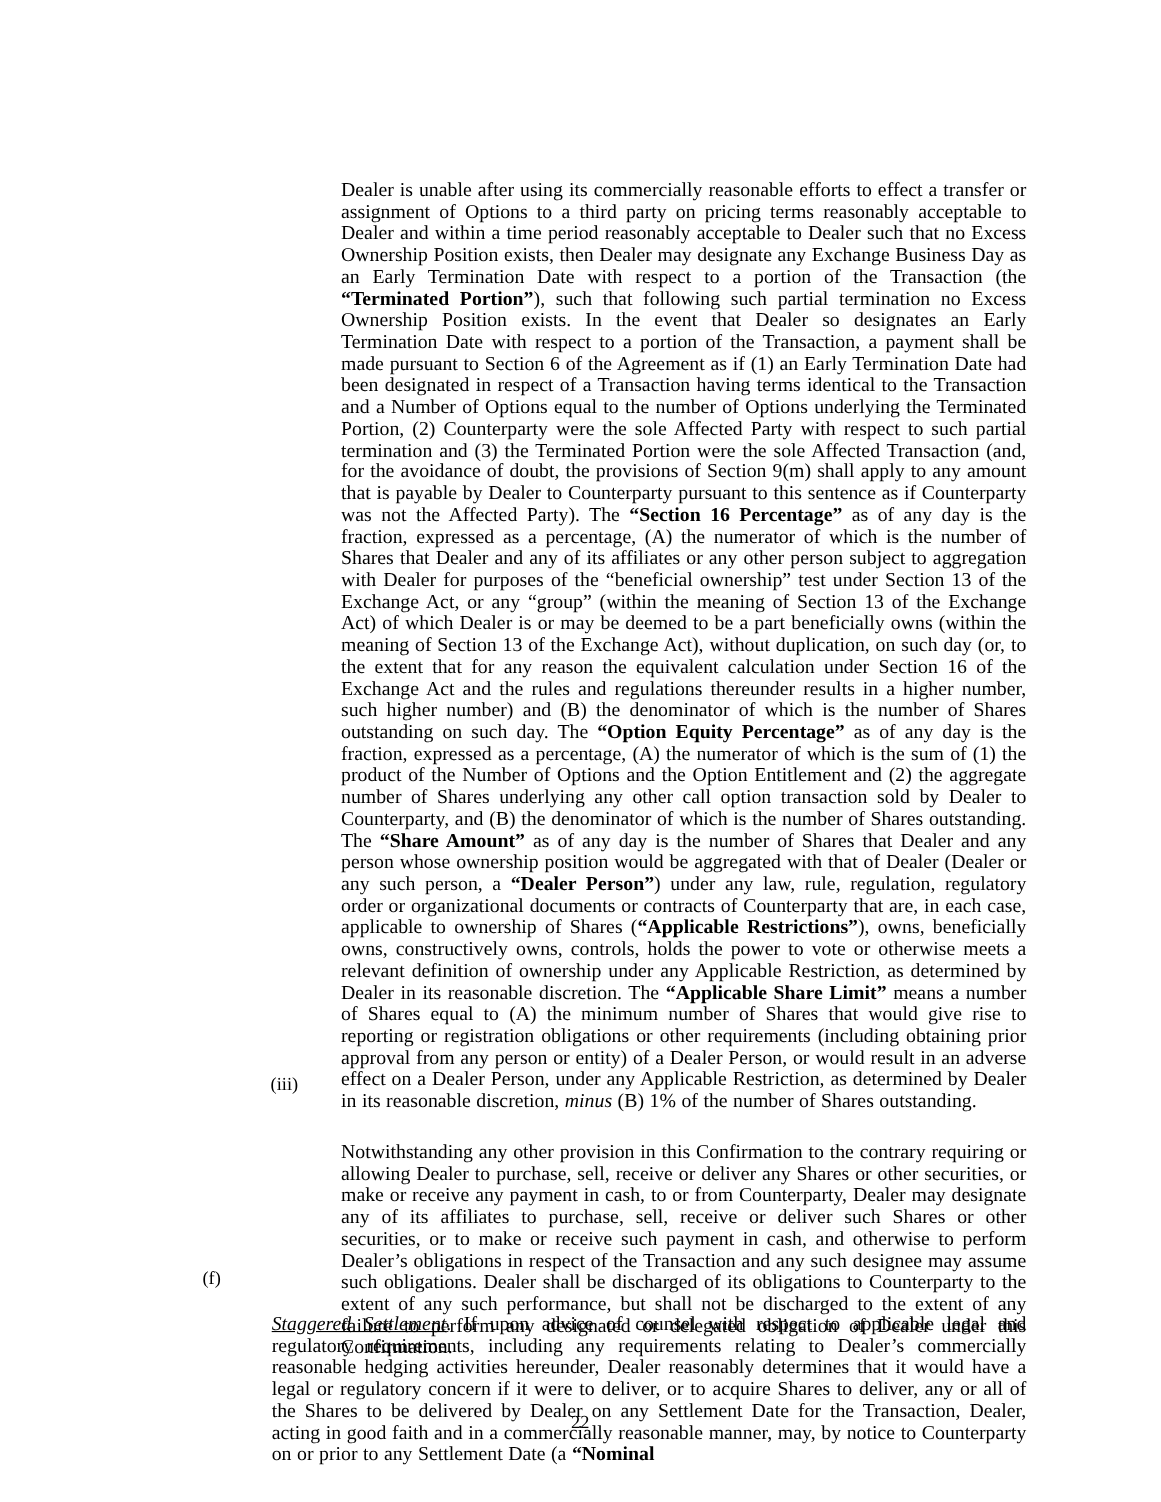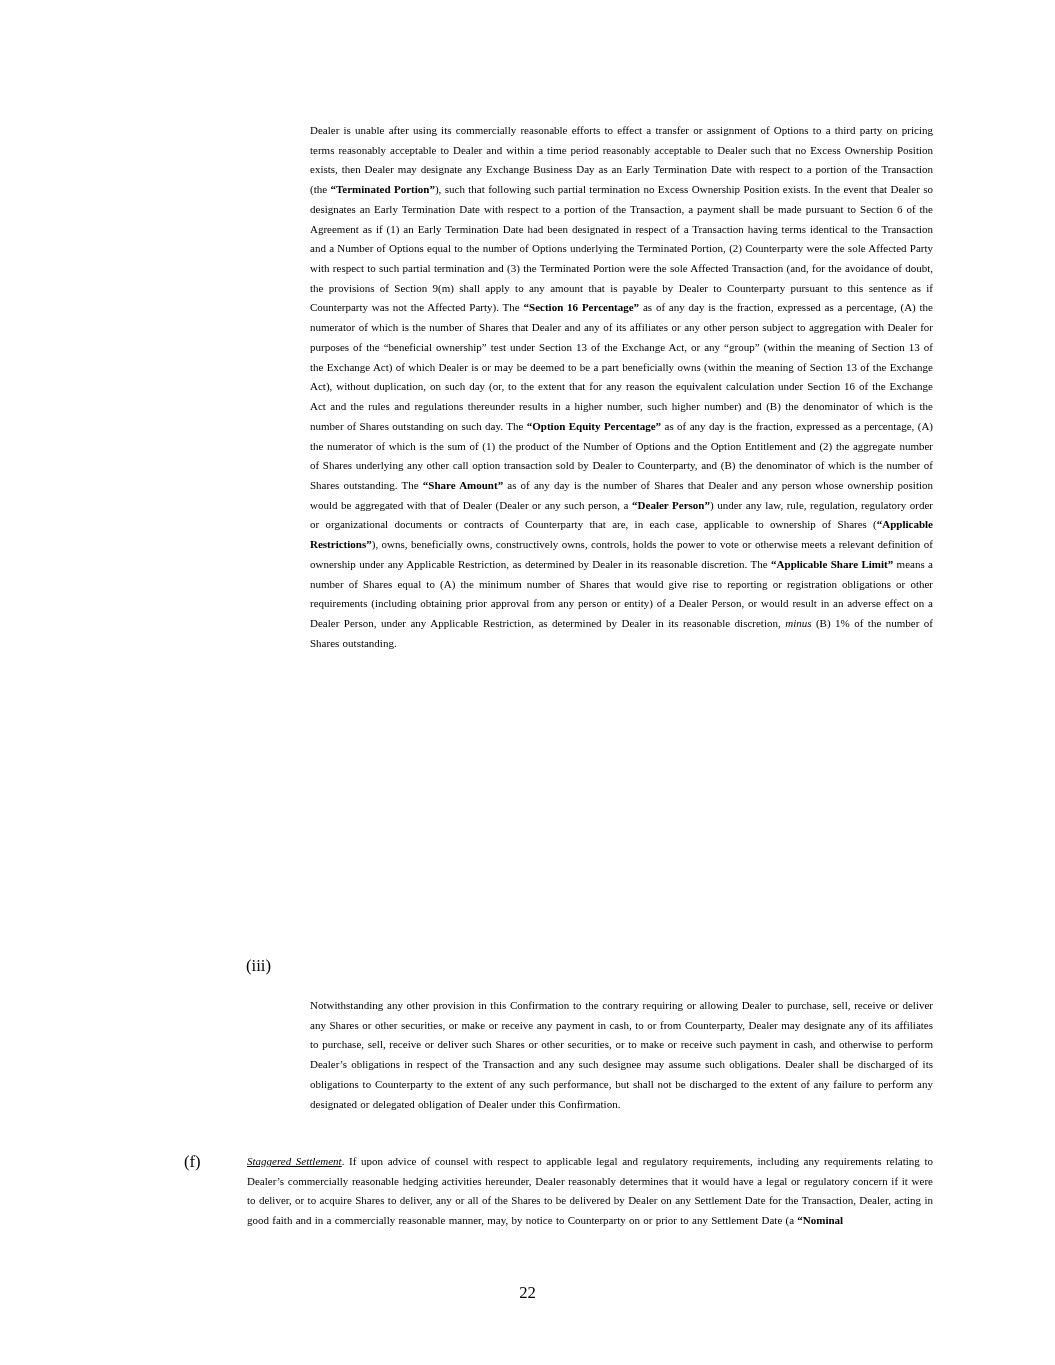--- a/index.html
+++ b/index.html
@@ -12,38 +12,39 @@
     width: 1055px;
     height: 1365px;
     background: #ffffff;
     font-family: "Liberation Serif", serif;
     color: #000000;
     overflow: hidden;
   }
   .para {
     position: absolute;
     text-align: justify;
-    font-size: 11px;
+    font-size: 18px;
     line-height: 19.72px;
     word-spacing: 0.5px;
+    margin-top: 42px;
   }
   .list-label {
     position: absolute;
     font-size: 16.7px;
     line-height: 19.72px;
     white-space: nowrap;
   }
   .p1 {
     left: 310px;
     top: 121px;
     width: 623px;
   }
   .label-iii {
     left: 246px;
-    top: 956px;
+    top: 976px;
   }
   .p-iii {
     left: 310px;
     top: 996px;
     width: 623px;
   }
   .label-f {
     left: 184px;
     top: 1152px;
   }

